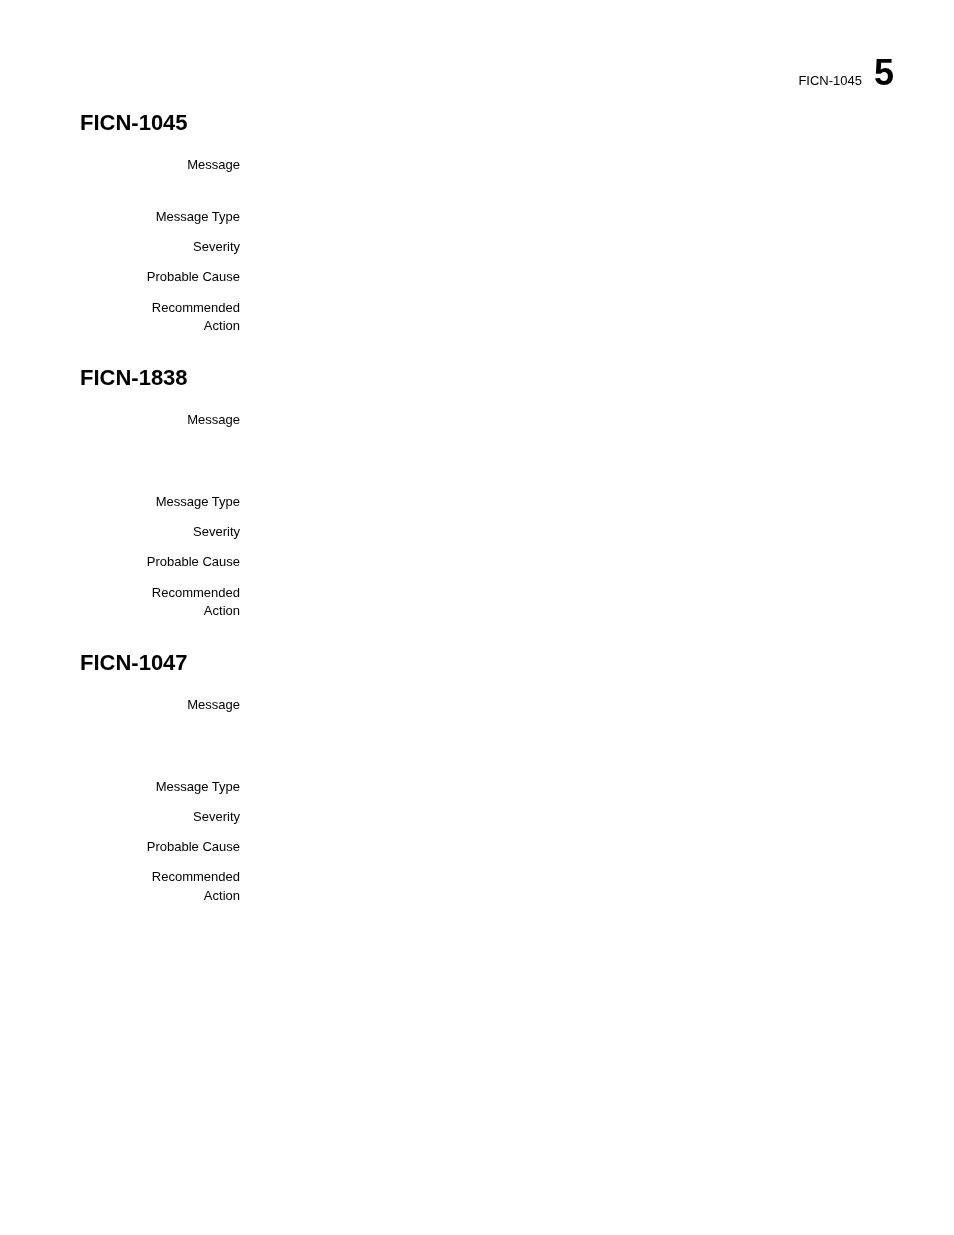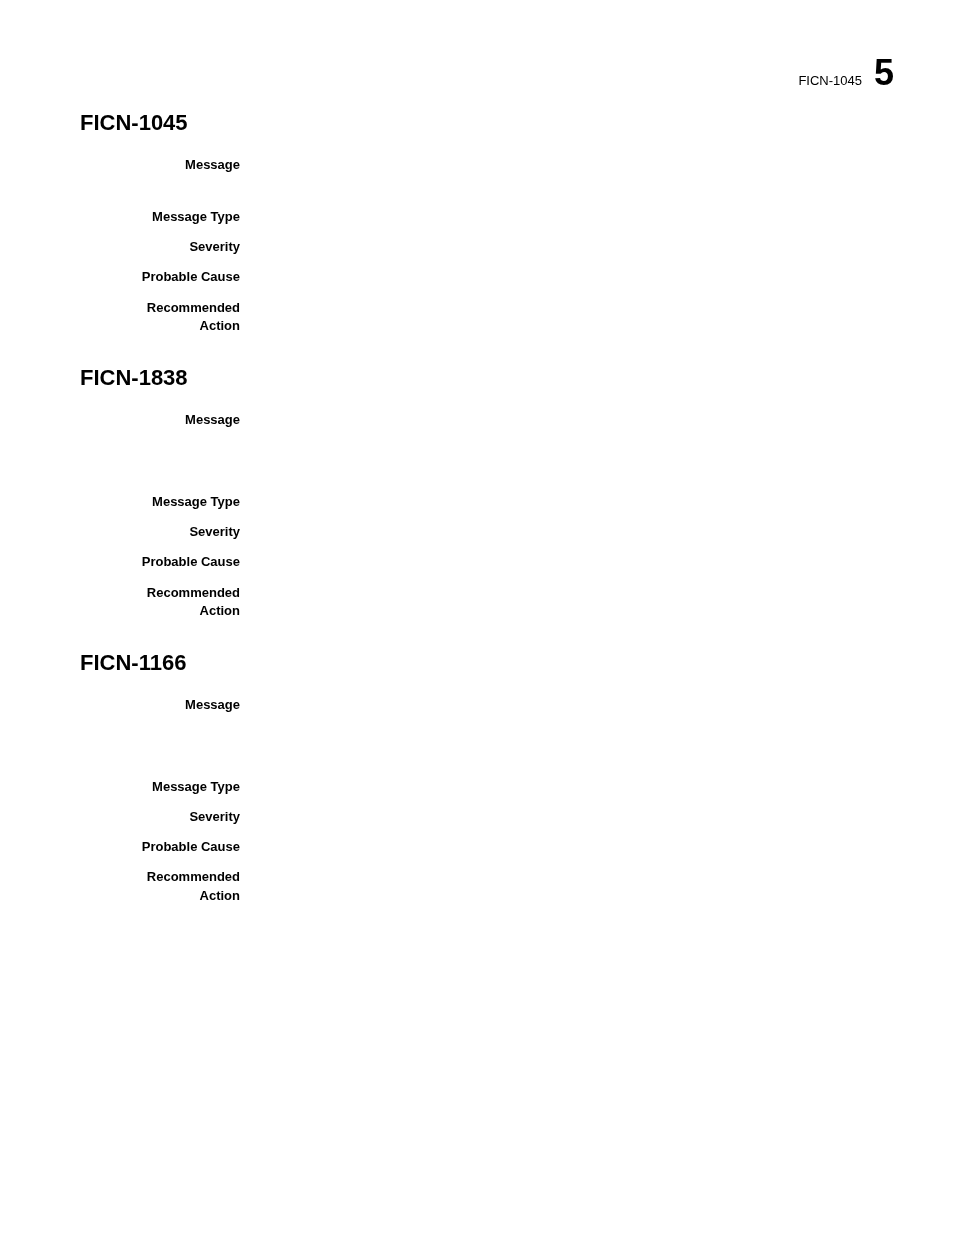--- a/index.html
+++ b/index.html
@@ -57,21 +57,21 @@
       display: flex;
       margin-bottom: 12px;
       align-items: flex-start;
     }
 
     .field-label {
       width: 180px;
       min-width: 180px;
       text-align: right;
       font-size: 13px;
-      font-weight: bold;
+      font-weight: normal;
       padding-right: 20px;
       line-height: 1.4;
     }
 
     .field-value {
       flex: 1;
       font-size: 13px;
       line-height: 1.4;
     }
 
@@ -143,21 +143,21 @@
       <div class="field-value"></div>
     </div>
 
     <div class="field-row">
       <div class="field-label">Recommended<br>Action</div>
       <div class="field-value"></div>
     </div>
   </div>
 
   <div class="section">
-    <div class="section-title">FICN-1166</div>
+    <div class="section-title">FICN-1047</div>
 
     <div class="field-row">
       <div class="field-label">Message</div>
       <div class="field-value message-spacer"></div>
     </div>
 
     <div style="height: 30px;"></div>
 
     <div class="field-row">
       <div class="field-label">Message Type</div>

